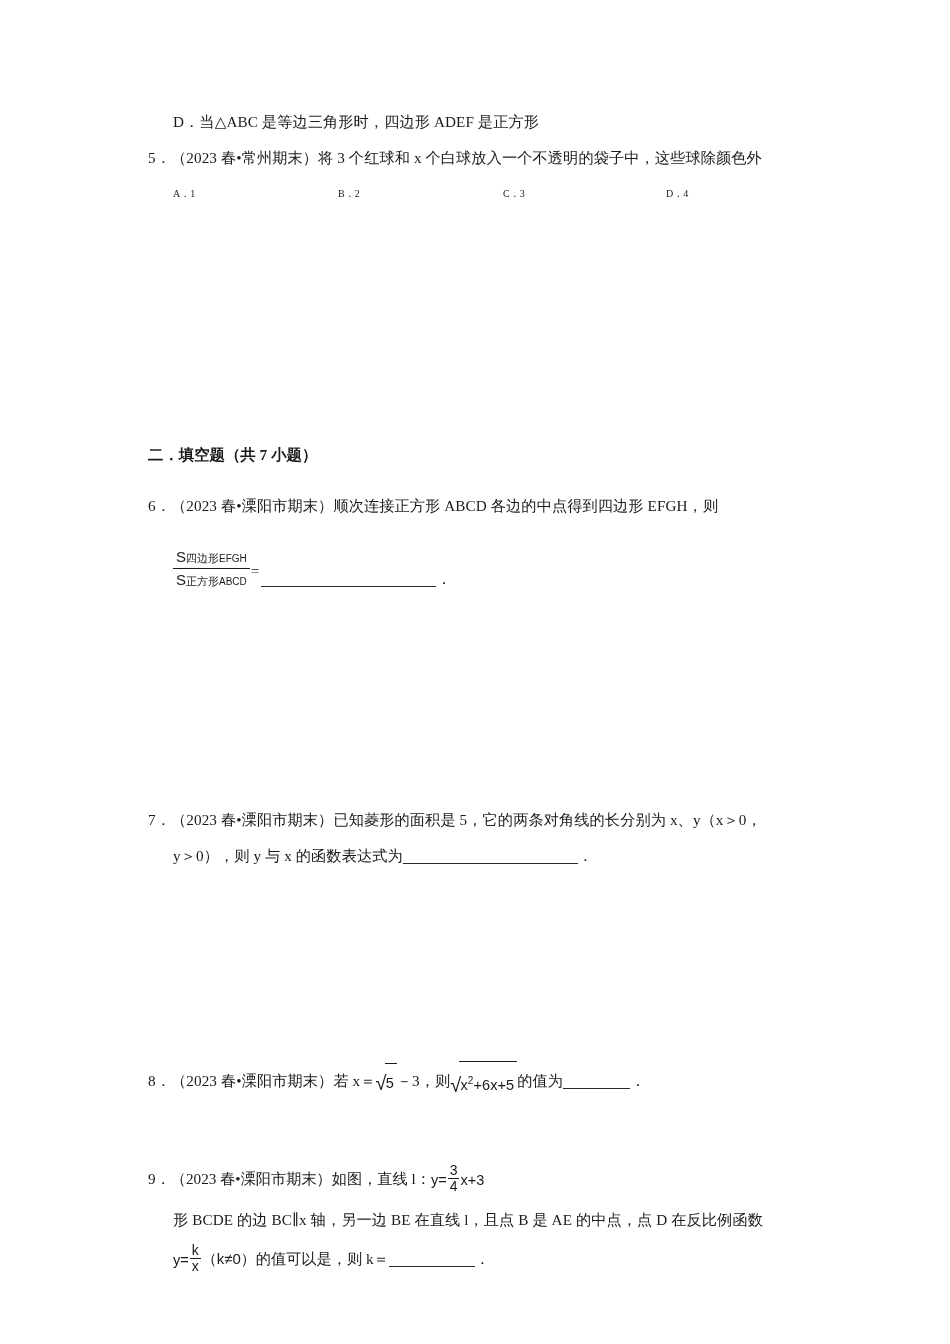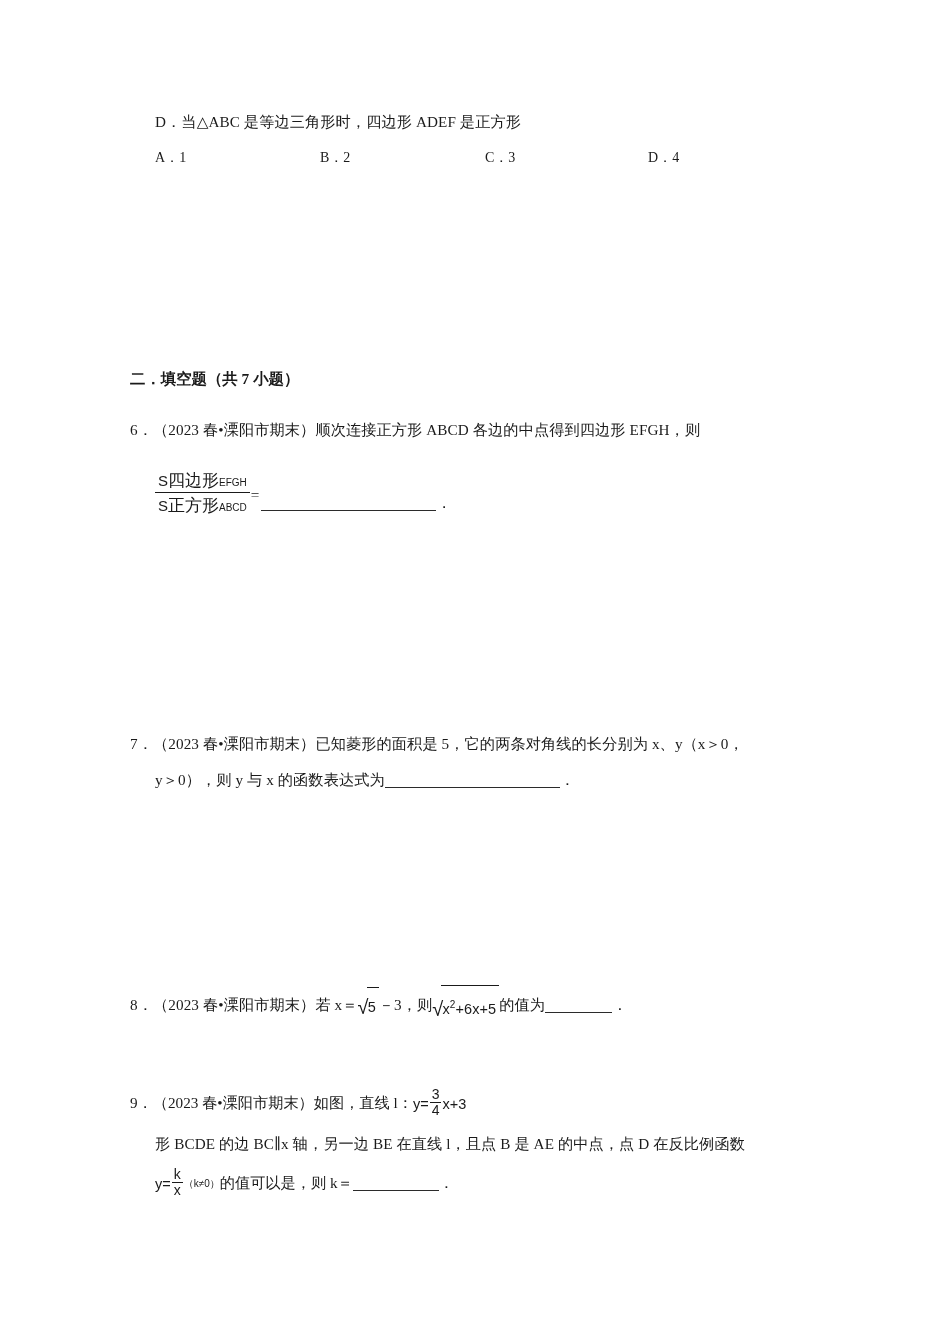--- a/index.html
+++ b/index.html
@@ -13,59 +13,60 @@
   }
   .page {
     position: relative;
     width: 950px;
     height: 1344px;
     background: #ffffff;
     overflow: hidden;
   }
   .content {
     position: absolute;
-    left: 130px;
+    left: 148px;
     top: 104px;
     width: 672px;
   }
 
   
   .qline {
     font-size: 15.2px;
     line-height: 36px;
     white-space: nowrap;
     letter-spacing: 0.1px;
   }
   .indent {
     padding-left: 25px;
   }
 
   
   .options {
     position: relative;
     height: 36px;
-    font-size: 14px;
+    font-size: 10px;
     line-height: 36px;
     text-align: right;
   }
   .options .opt {
     position: absolute;
     white-space: nowrap;
   }
   .opt-a { left: 25px; }
   .opt-b { left: 190px; }
   .opt-c { left: 355px; }
   .opt-d { left: 518px; }
 
   
   .section-head {
     font-size: 15.4px;
     font-weight: bold;
     line-height: 30px;
     white-space: nowrap;
+    margin-top: 40px;
   }
 
   
   .blank {
     display: inline-block;
     border-bottom: 1.3px solid #2b2b2b;
     vertical-align: -3px;
     height: 13px;
   }
   .blank-w1 { width: 175px; }
@@ -111,21 +112,21 @@
     font-size: 15px;
     white-space: nowrap;
   }
   .sfrac .fden {
     display: block;
     padding: 2px 3px 0 3px;
     font-size: 15px;
     white-space: nowrap;
   }
   .sfrac .sub {
-    font-size: 17px;
+    font-size: 11px;
   }
   .sfrac .subsm {
     font-size: 10px;
   }
 
   .sqrt {
     display: inline-block;
     position: relative;
     white-space: nowrap;
     vertical-align: middle;
@@ -191,20 +192,23 @@
 </head>
 <body>
 
 <div class="page">
   <div class="content">
 
     <div class="qline indent">
       <span>D．</span><span>当△ABC 是等边三角形时，四边形 ADEF 是正方形</span>
     </div>
 
+    <div class="qline">
+      <span>5．</span><span>（2023 春•常州期末）</span><span>将 3 个红球和 x 个白球放入一个不透明的袋子中，这些球除颜色外</span>
+    </div>
 
     <div class="options">
       <span class="opt opt-a"><span>A．</span><span>1</span></span>
       <span class="opt opt-b"><span>B．</span><span>2</span></span>
       <span class="opt opt-c"><span>C．</span><span>3</span></span>
       <span class="opt opt-d"><span>D．</span><span>4</span></span>
     </div>
 
     <div class="spacer-big"></div>
 
@@ -262,21 +266,21 @@
       <span>形 BCDE 的边 BC∥x 轴，另一边 BE 在直线 l，且点 B 是 AE 的中点，点 D 在反比例函数</span>
     </div>
 
     <div class="q9row">
       <span class="inline-frac-line">
         <span style="font-family:'Liberation Sans',sans-serif;font-size:14.5px;">y=</span>
         <span class="frac">
           <span class="fnum">k</span>
           <span class="fden">x</span>
         </span>
-        <span style="font-family:'Liberation Sans',sans-serif;font-size:10px;">（k≠0）</span>
+        <span style="font-family:'Liberation Sans',sans-serif;font-size:15px;">（k≠0）</span>
       </span>
       <span>的值可以是，则 k＝</span>
         <span class="blank blank-w4"></span>
         <span>．</span>
     </div>
 
   </div>
 </div>
 
 </body></html>

